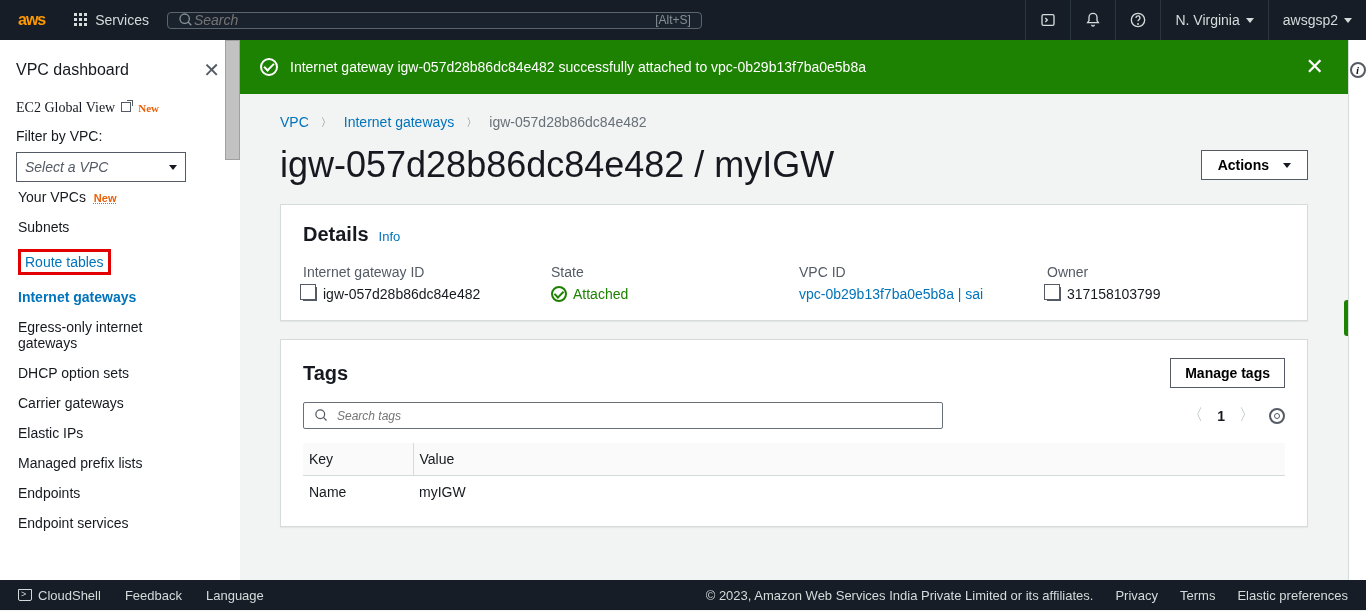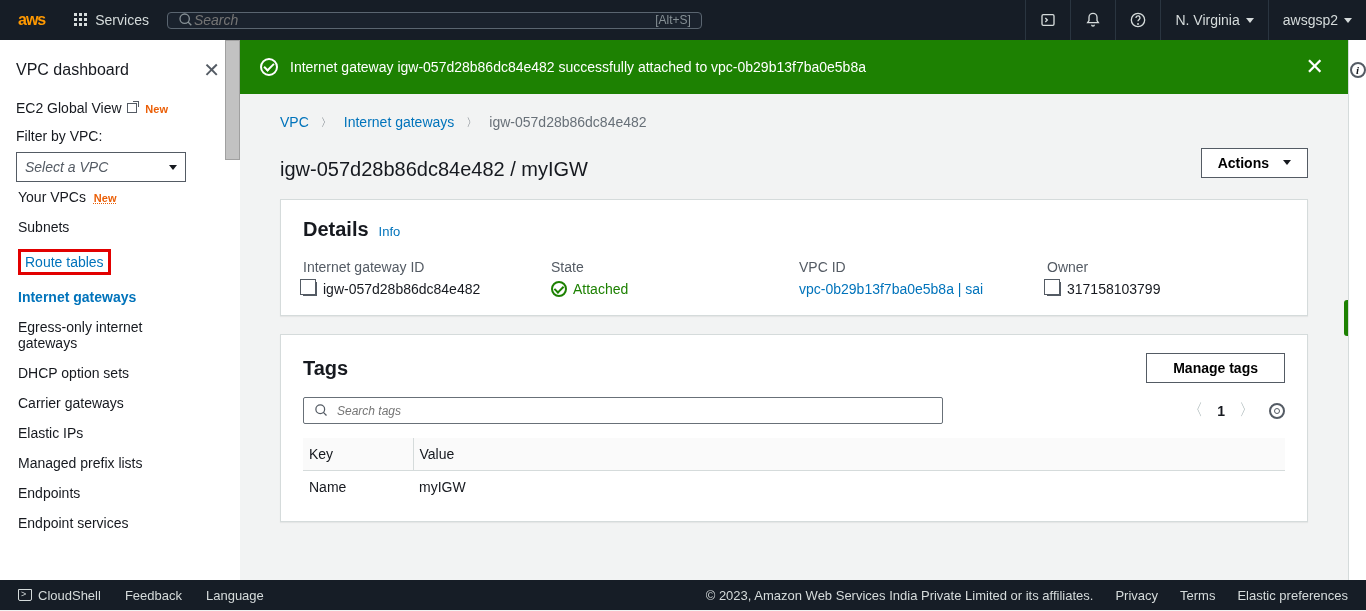--- a/index.html
+++ b/index.html
@@ -21,21 +21,21 @@
 .topnav-right { margin-left: auto; display: flex; align-items: center; gap: 0; height: 100%; }
 .topnav-item { padding: 0 14px; height: 40px; display: flex; align-items: center; cursor: pointer; border-left: 1px solid #2a3540; text-align: right; }
 .caret-down { display:inline-block; width:0; height:0; border-left:4px solid transparent; border-right:4px solid transparent; border-top:5px solid #d5dbdb; margin-left:6px; }
 
 
 .page { display: flex; height: 540px; }
 .sidebar { width: 240px; background: #fff; overflow-y: auto; padding: 18px 0 10px 16px; position: relative; }
 .scrollbar-mock { position:absolute; right:0; top:0; width:15px; height:120px; background:#c2c2c2; border:1px solid #a0a0a0;}
 .sidebar-title { font-size: 16px; display: flex; justify-content: space-between; align-items: center; padding-right: 20px; margin-bottom: 12px; }
 .close-x { cursor: pointer; font-size: 20px; color: #545b64; }
-.sidebar-link-row { padding: 6px 0; font-size: 14px; }
+.sidebar-link-row { padding: 6px 0; font-size: 14px; font-family: Liberation Serif, serif; }
 .newb { color:#eb5f07; font-size:11px; font-weight:bold; margin-left:4px;}
 .ext-icon { display:inline-block; width:10px; height:10px; border:1px solid #545b64; position:relative; margin-left:2px;}
 .ext-icon::after{content:'';position:absolute;top:-3px;right:-3px;width:5px;height:5px;border-top:1px solid #545b64;border-right:1px solid #545b64;}
 .filter-label { margin-top: 6px; font-size:14px;}
 .vpc-select { margin-top:8px; width: 170px; height:30px; border:1px solid #545b64; display:flex; align-items:center; padding:0 8px; justify-content:space-between; cursor:pointer; background:#fff;}
 .vpc-select span:first-child{ font-style:italic; color:#545b64;}
 .section-h { margin-top: 24px; font-weight: bold; display:flex; align-items:center; gap:6px; font-size:15px;}
 .tri-down{ display:inline-block; width:0;height:0;border-left:5px solid transparent;border-right:5px solid transparent;border-top:7px solid #16191f;}
 .nav-item { padding: 7px 0 7px 2px; font-size:14px; cursor:pointer; }
 .nav-item.active { color:#0073bb; font-weight:bold; }
@@ -49,39 +49,39 @@
 .flash-text{flex:1; font-size:14px;}
 .flash-close{cursor:pointer;font-size:22px;color:#fff;padding:0 4px;}
 
 .content{ padding: 20px 40px; }
 .breadcrumbs{ display:flex; gap:12px; align-items:center; font-size:14px; margin-bottom:14px;}
 .breadcrumbs a{ color:#0073bb; text-decoration:none; cursor:pointer;}
 .bc-sep{ color:#687078; font-size:11px;}
 .bc-current{ color:#687078;}
 
 .titlebar{ display:flex; justify-content:space-between; align-items:center; margin-bottom:18px;}
-.page-title{ font-size:20px; font-weight:400;margin-top:14px;}
+.page-title{ font-size:36px; font-weight:400;}
 .actions-btn{ background:#fff; border:1px solid #545b64; padding:6px 16px; cursor:pointer; display:flex; align-items:center; gap:8px; font-size:14px; font-weight:bold;}
 
 .panel{ background:#fff; border:1px solid #d5dbdb; padding:18px 22px; margin-bottom:18px; box-shadow: 0 1px 1px rgba(0,0,0,0.05);}
 .panel-h{ display:flex; align-items:baseline; gap:10px; margin-bottom:18px;}
 .panel-title{ font-size:20px; font-weight:bold;}
 .info-link{ color:#0073bb; font-size:13px; cursor:pointer;}
 .detail-grid{ display:grid; grid-template-columns: 1fr 1fr 1fr 1fr; gap:10px;}
 .detail-label{ color:#545b64; font-size:14px; margin-bottom:6px;}
 .detail-val{ display:flex; align-items:center; gap:6px; font-size:14px;}
 .copy-i{ width:14px;height:14px;border:1px solid #545b64; position:relative; cursor:pointer; flex-shrink:0;}
 .copy-i::before{content:'';position:absolute;width:14px;height:14px;border:1px solid #545b64;top:-4px;left:-4px;background:#fff;}
 .state-check{ width:16px;height:16px;border:2px solid #1d8102;border-radius:50%;display:flex;align-items:center;justify-content:center;flex-shrink:0;}
 .state-check::after{content:'';width:4px;height:7px;border-right:2px solid #1d8102;border-bottom:2px solid #1d8102;transform:rotate(45deg);margin-top:-2px;}
 .green{color:#1d8102;}
 .link{color:#0073bb; cursor:pointer;}
 
 .tags-head{display:flex;justify-content:space-between;align-items:center;margin-bottom:14px;}
-.manage-btn{background:#fff;border:1px solid #545b64;padding:6px 26px;cursor:pointer;font-size:14px;font-weight:bold;}
+.manage-btn{background:#fff;border:1px solid #545b64;padding:6px 14px;cursor:pointer;font-size:14px;font-weight:bold;}
 .search-tags{ border:1px solid #687078; border-radius:2px; display:flex; align-items:center; padding:5px 10px; width:640px; gap:8px;}
 .search-tags input{ border:none; outline:none; font-style:italic; flex:1; font-size:12px;}
 .tags-tools{display:flex;align-items:center;gap:14px; color:#687078;}
 .pager-n{font-weight:bold;color:#16191f;}
 .gear{ width:16px;height:16px;border:2px solid #545b64;border-radius:50%;position:relative;cursor:pointer;}
 .gear::before{content:'';position:absolute;inset:3px;border:1px solid #545b64;border-radius:50%;}
 .tags-table{ margin-top:14px; width:100%; border-collapse:collapse;}
 .tags-table th{ text-align:left; padding:8px 6px; font-weight:normal; border-bottom:1px solid #d5dbdb; background:#fafafa;}
 .tags-table th:nth-child(2){border-left:1px solid #d5dbdb;}
 .tags-table td{ padding:8px 6px;}

